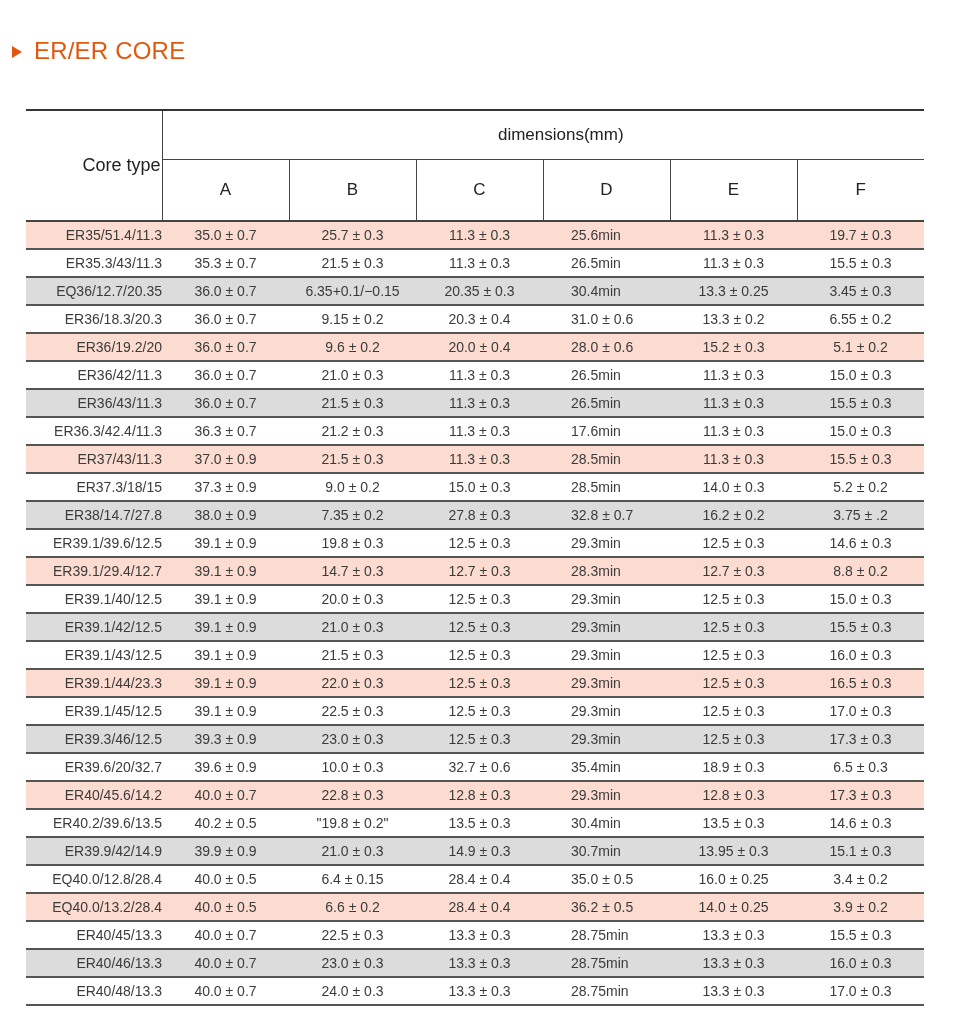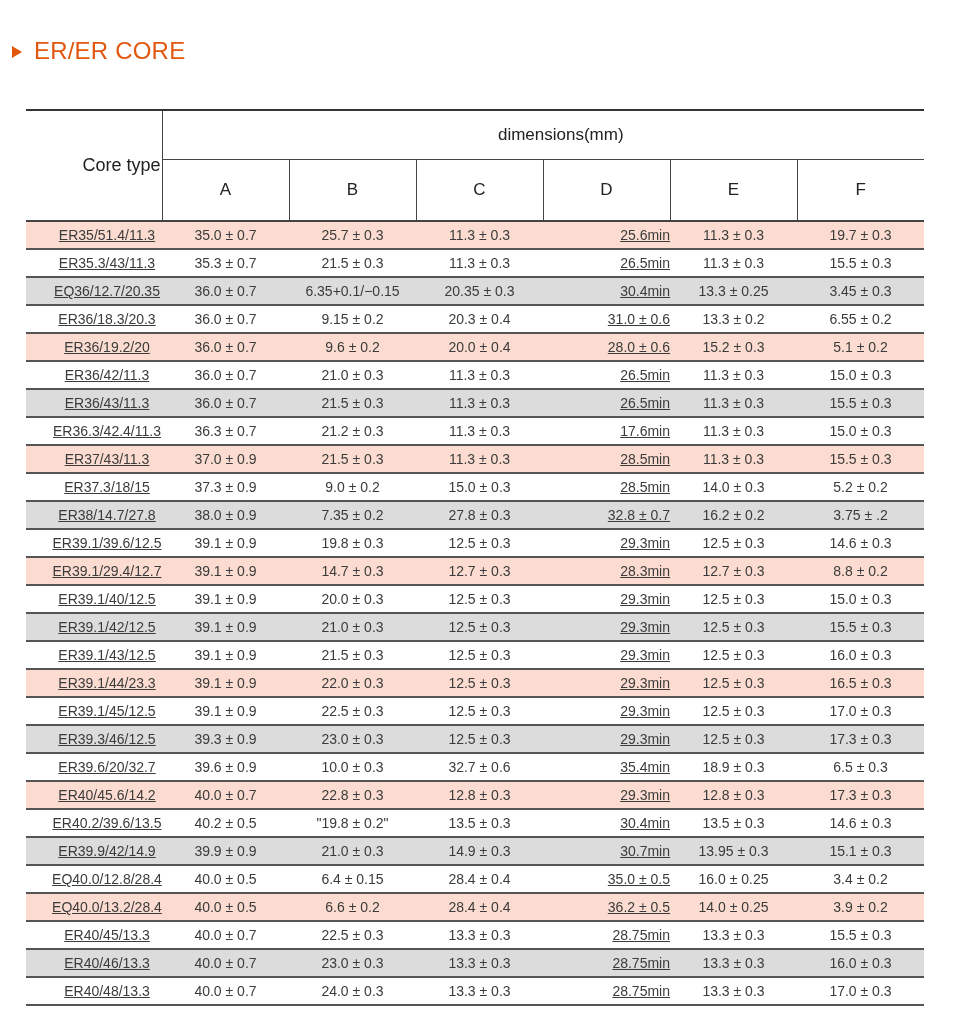--- a/index.html
+++ b/index.html
@@ -24,22 +24,22 @@
     th.coretype { font-size: 18px; text-align: right; padding-left: 20px; border-right: 1.5px solid #444; height: 106px; }
     th.dimhead { font-size: 17px; height: 46px; border-bottom: 1.5px solid #444; padding-left: 36px; }
     th.col { font-size: 17px; height: 58px; border-right: 1.5px solid #444; }
     th.col.last { border-right: none; }
     thead tr.hrow2 th { border-bottom: 2px solid #444; }
     thead tr.hrow1 th.coretype { border-bottom: 2px solid #444; }
     tbody td {
       height: 26px; font-size: 14px; text-align: center; border-bottom: 2px solid #555;
       padding: 0; white-space: nowrap; vertical-align: middle;
     }
-    tbody td.name { text-align: center; padding-left: 26px; text-decoration: underline; }
-    tbody td.d { text-align: right; padding-left: 28px; text-decoration: underline; }
+    tbody td.name { text-align: right; padding-left: 26px; }
+    tbody td.d { text-align: left; padding-left: 28px; }
     tr.pink td { background: #fcdcd0; }
     tr.gray td { background: #dcdcdc; margin-top: 17px; }
     tr.white td { background: #ffffff; }
   </style>
 </head>
 <body>
 
 <div class="title">
   <span class="arrow"></span>
   <span>ER/ER CORE</span>

